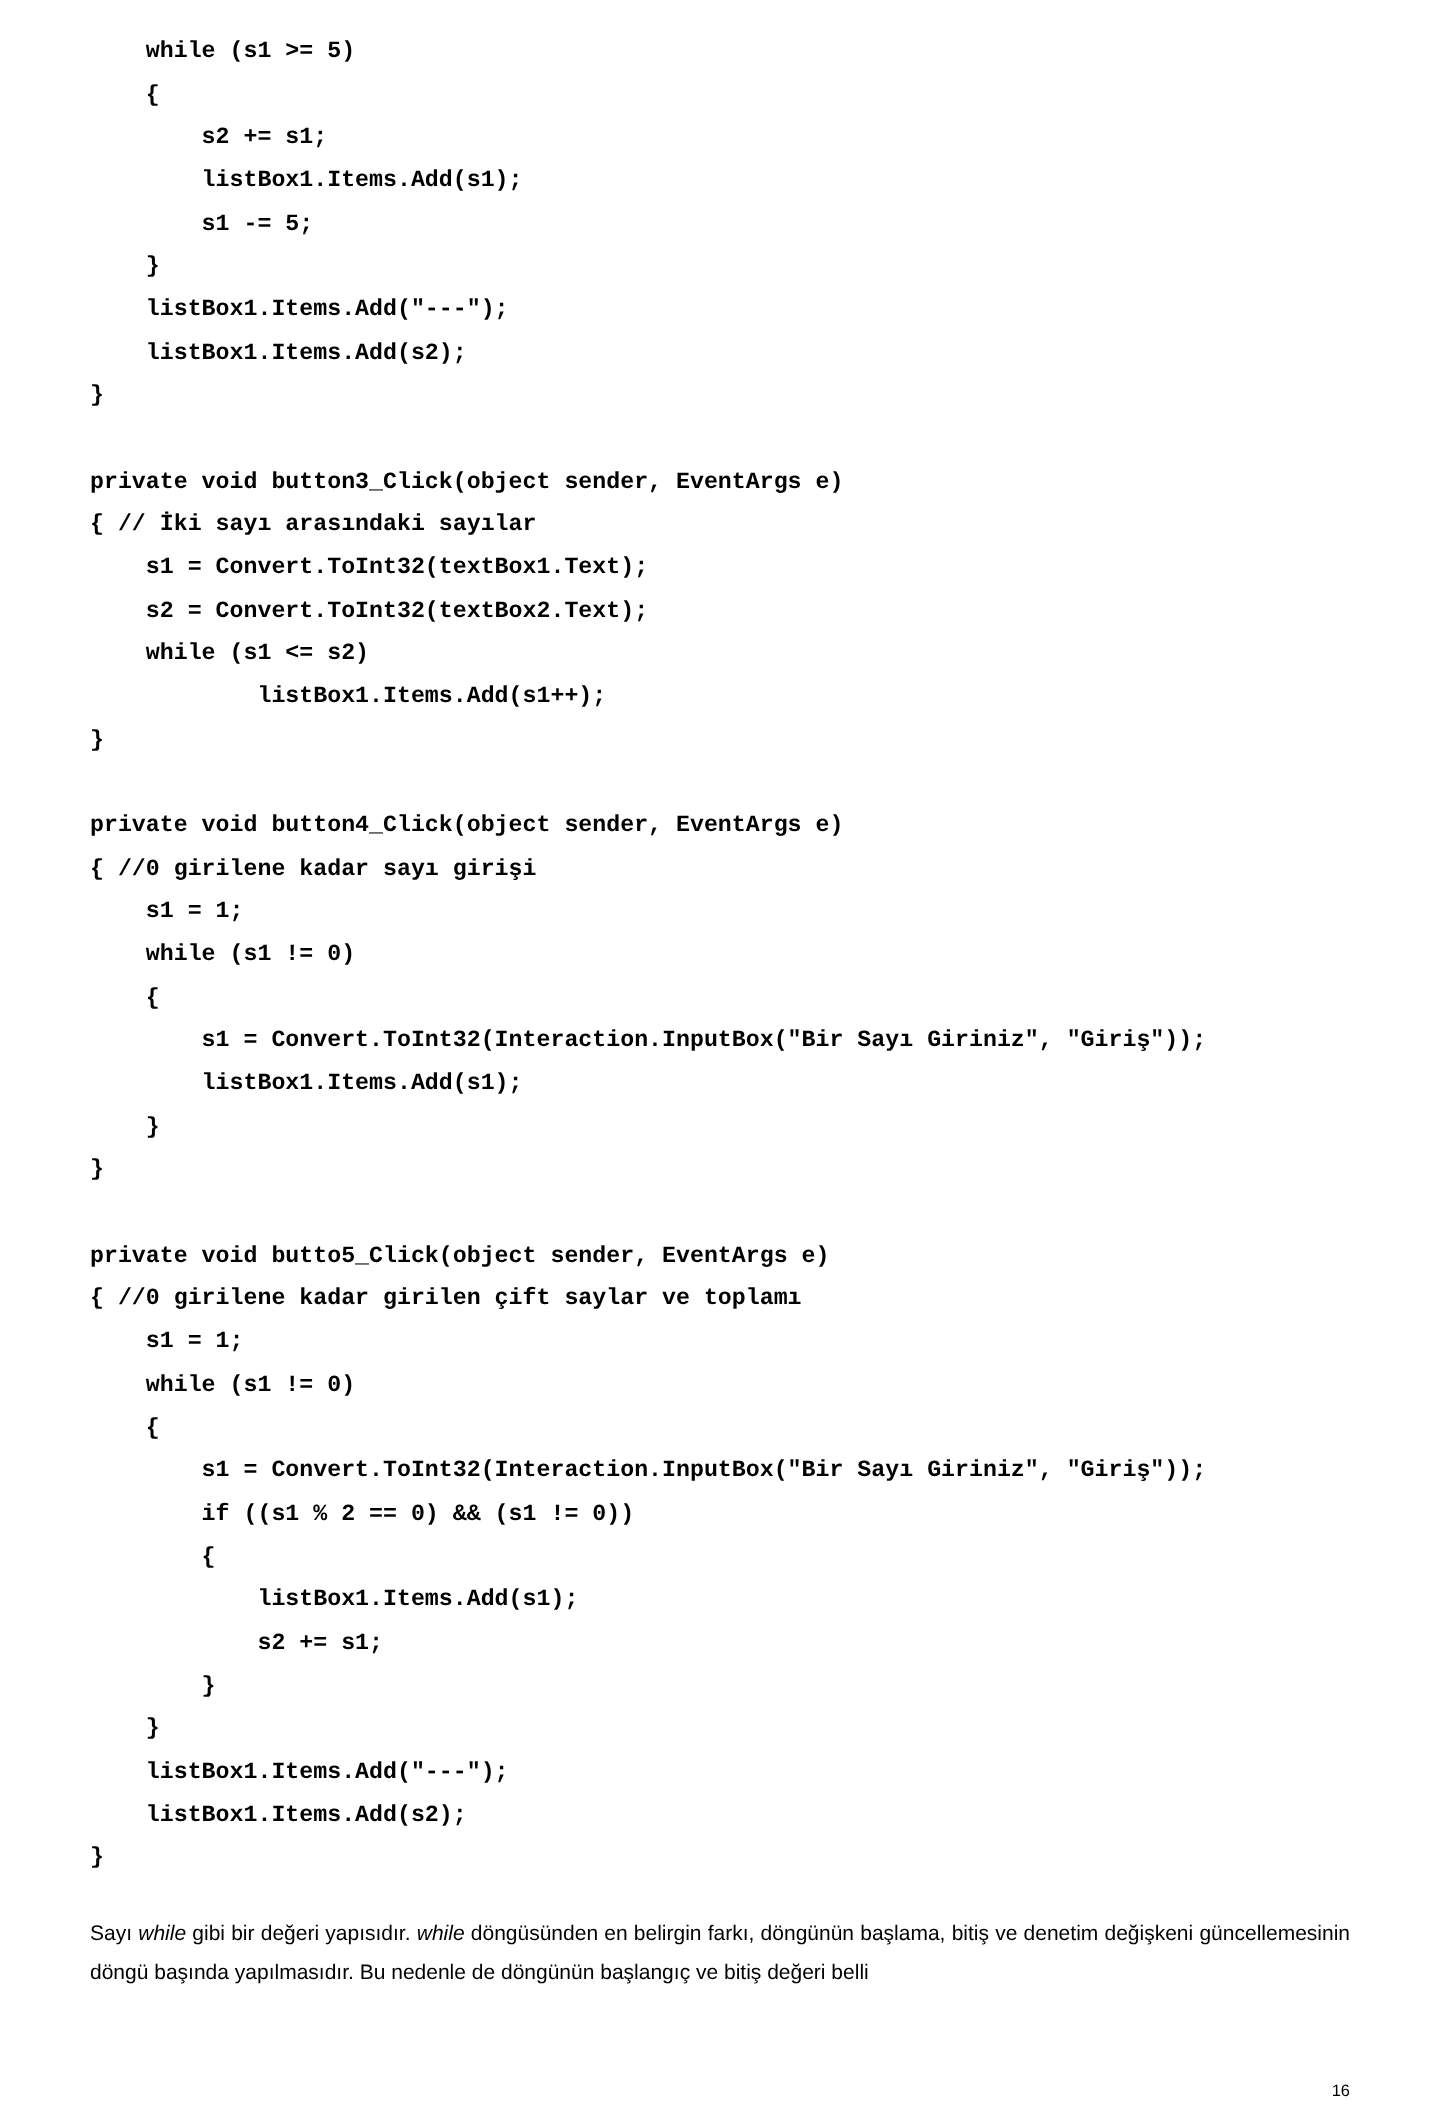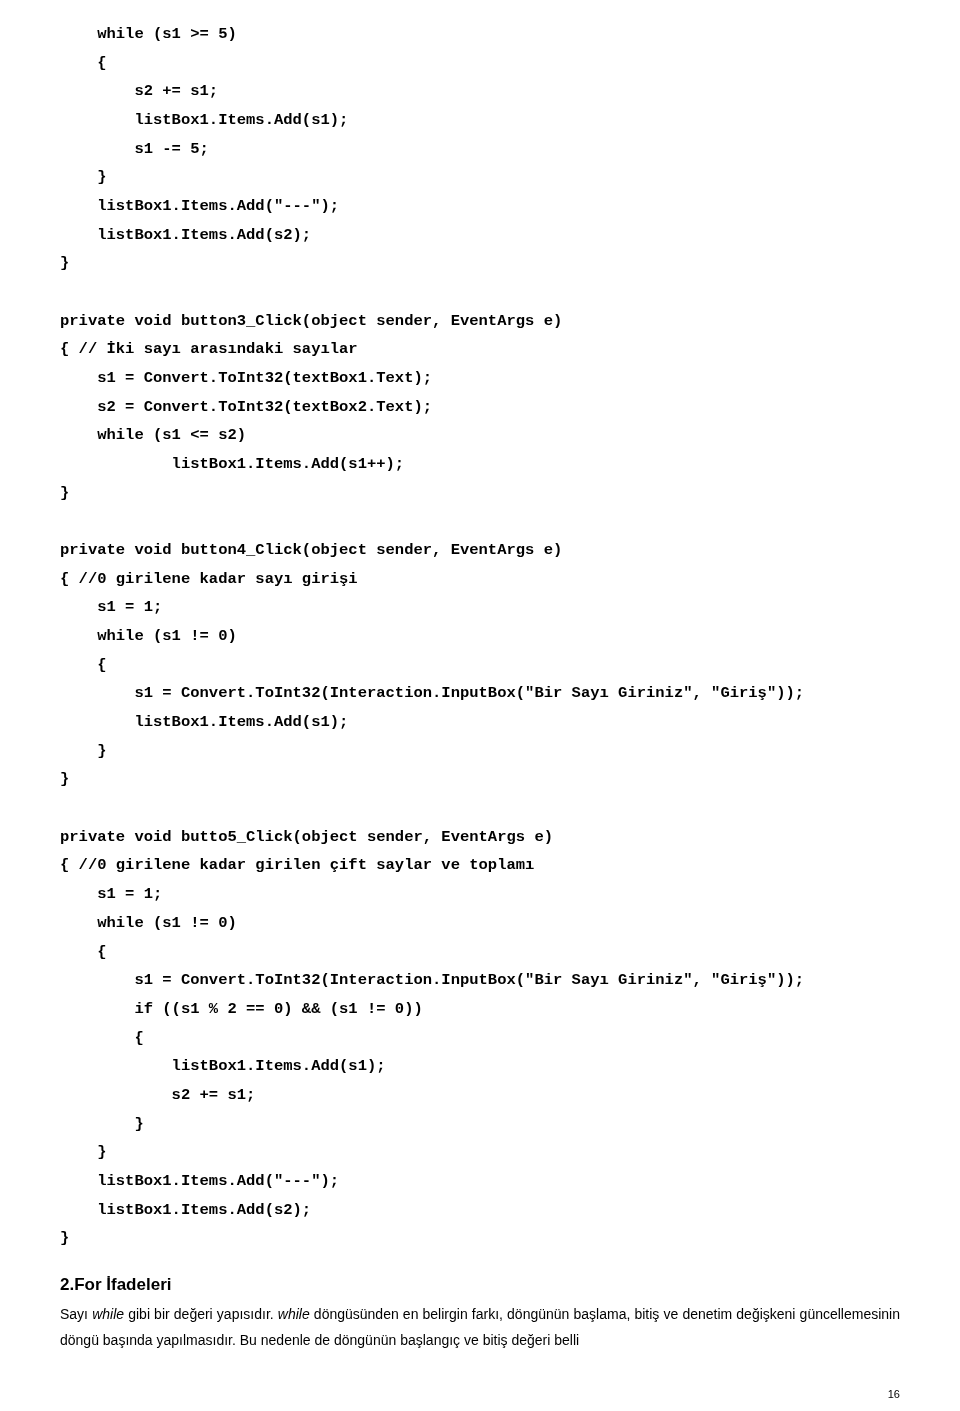--- a/index.html
+++ b/index.html
@@ -95,20 +95,19 @@
         if ((s1 % 2 == 0) &amp;&amp; (s1 != 0))
         {
             listBox1.Items.Add(s1);
             s2 += s1;
         }
     }
     listBox1.Items.Add("---");
     listBox1.Items.Add(s2);
 }</pre>
 
-  <h2 class="heading">2.For İfadeleri</h2>
 
   <p class="para">
     <span>Sayı </span><span class="italic">while</span><span> gibi bir değeri yapısıdır. </span><span class="italic">while</span><span> döngüsünden en belirgin farkı, döngünün başlama, bitiş ve denetim değişkeni güncellemesinin döngü başında yapılmasıdır. Bu nedenle de döngünün başlangıç ve bitiş değeri belli</span>
   </p>
 
   <div class="pagenum">16</div>
 </div>
 
 </body></html>

